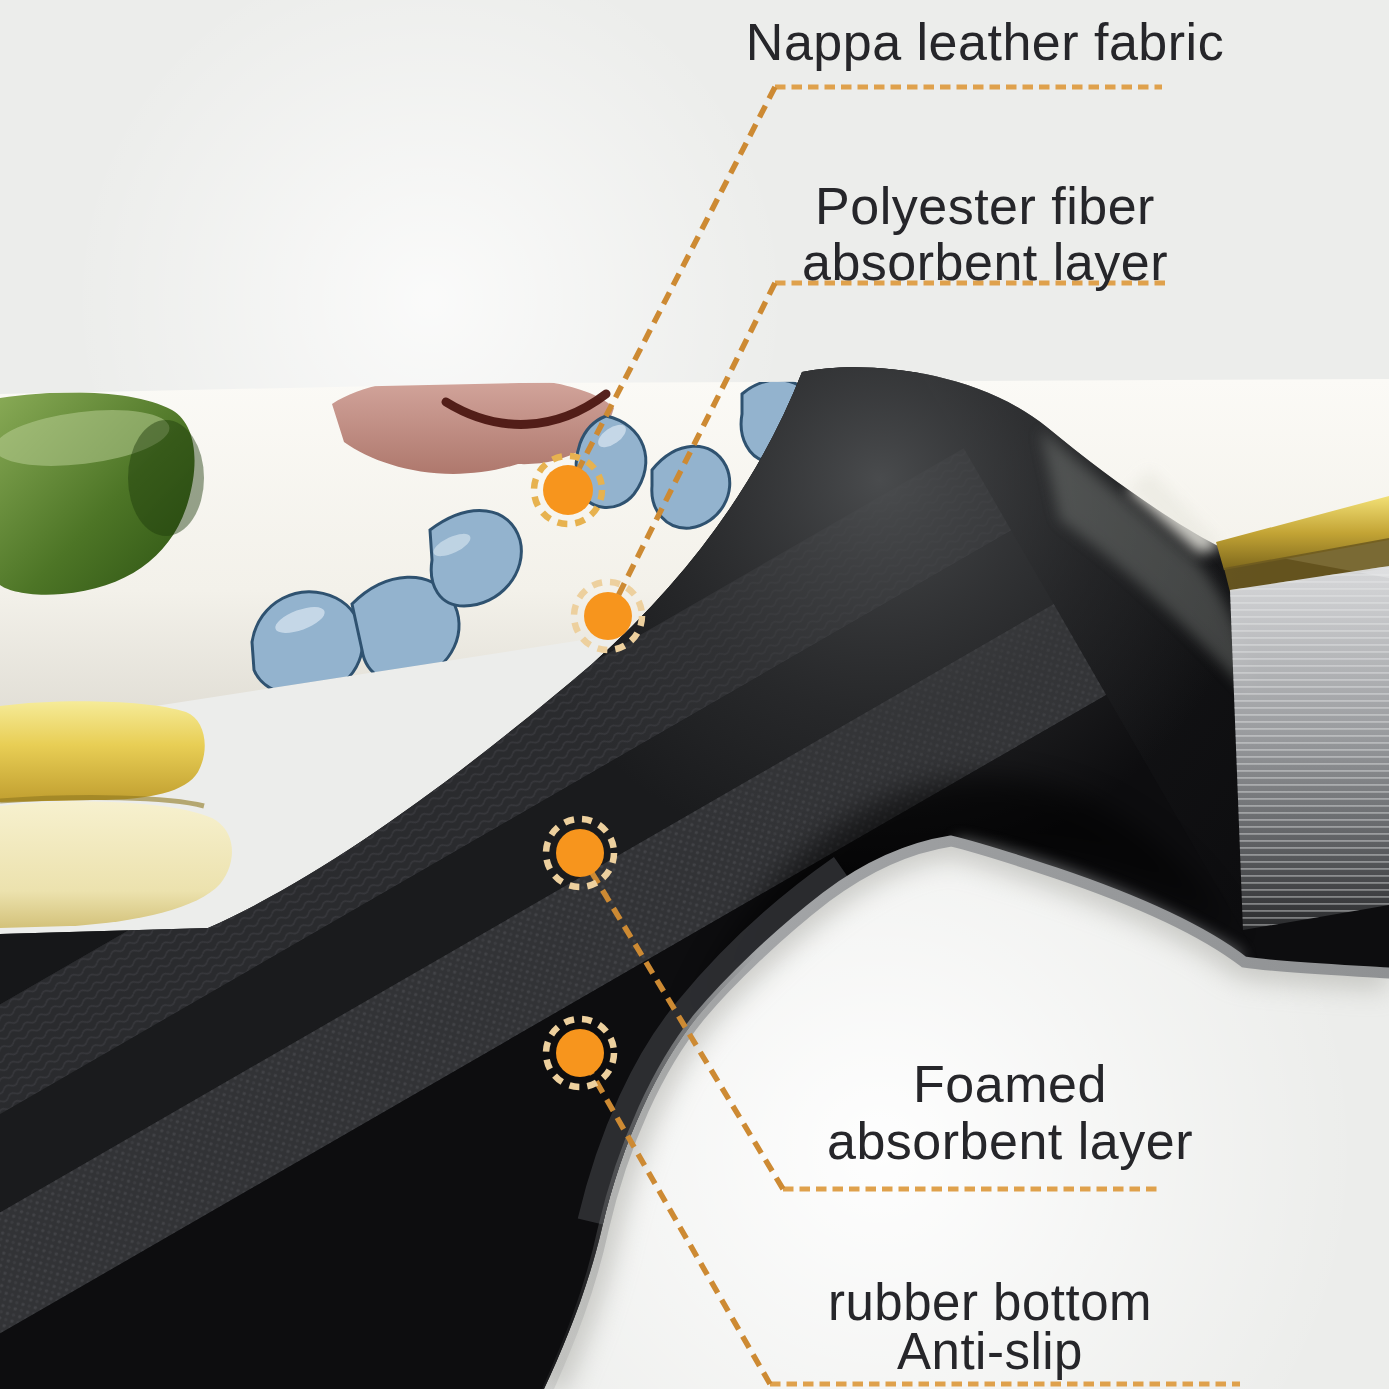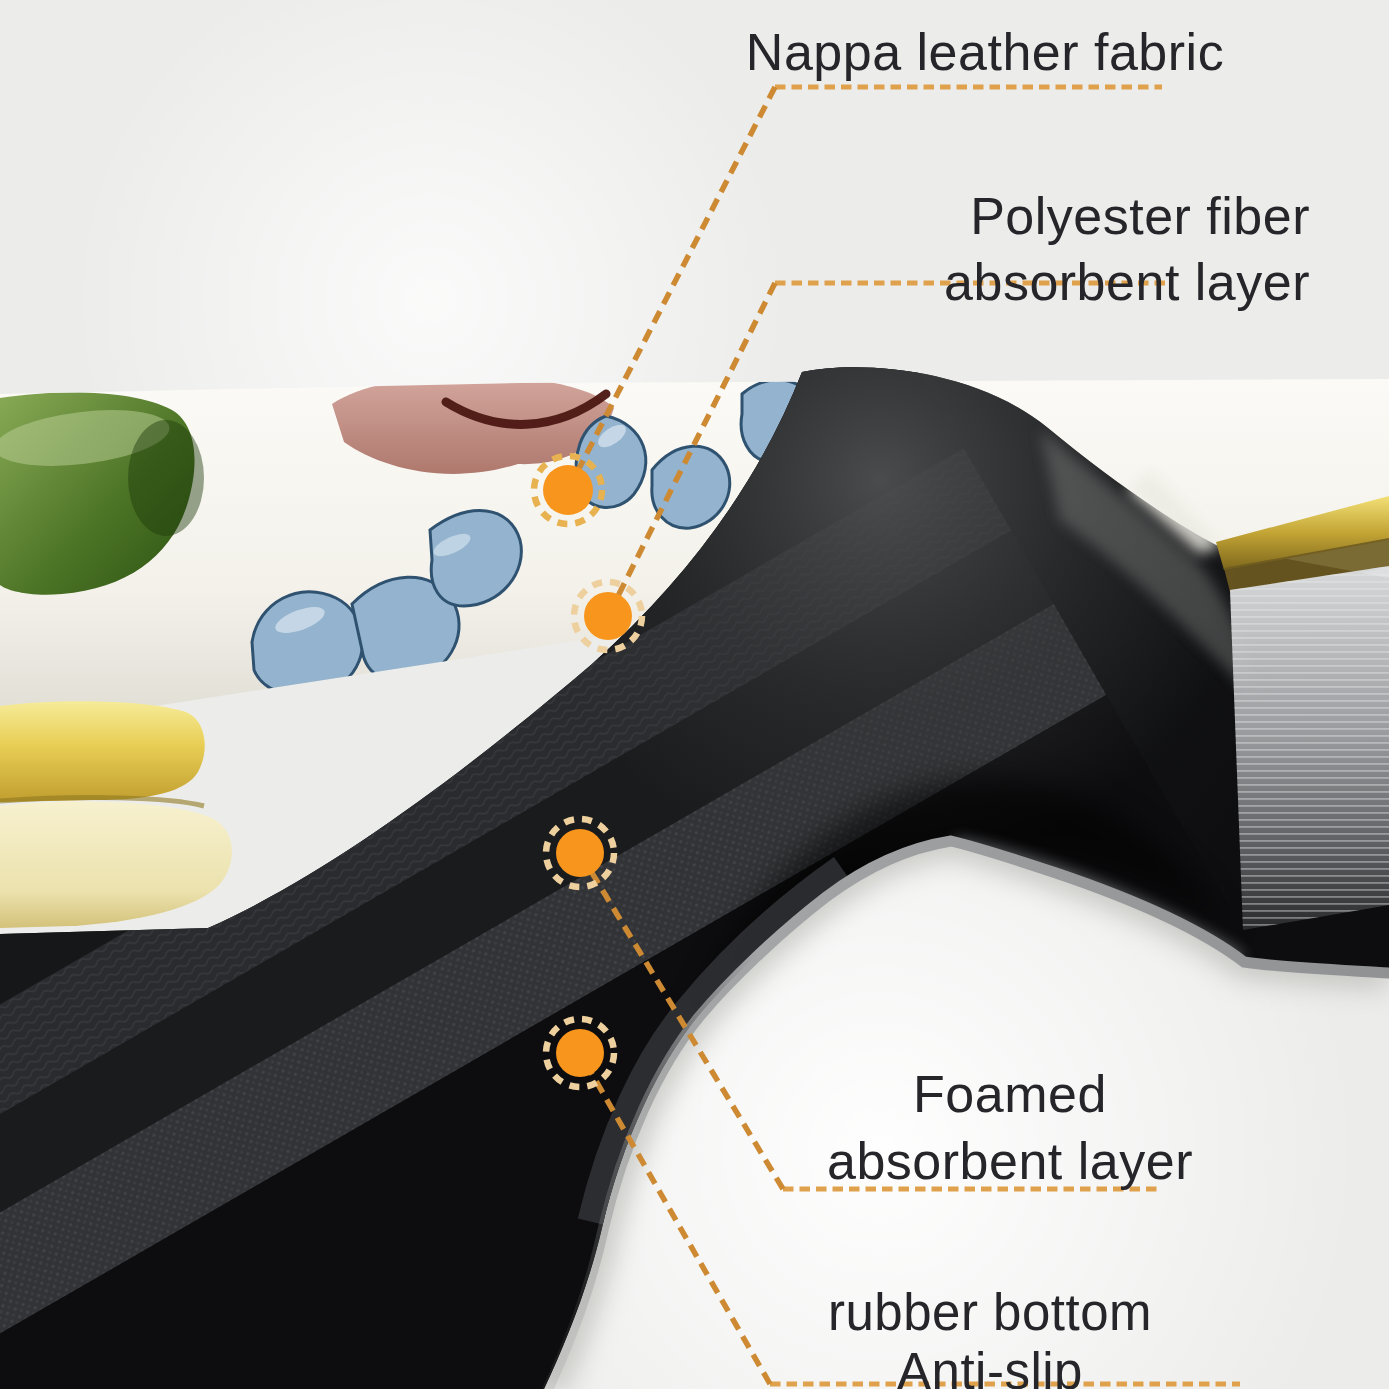--- a/index.html
+++ b/index.html
@@ -8,23 +8,23 @@
     background:#ecedeb;
     font-family:"Liberation Sans", sans-serif;
   }
   .stage svg{position:absolute;left:0;top:0;width:1389px;height:1389px;display:block;}
   
   .label{
     position:absolute;text-align:center;color:#26262a;
     font-size:52px;line-height:56px;letter-spacing:.5px;
     font-weight:400;
   }
-  .label span{display:block;margin-top:10px;}
+  .label span{display:block;}
   .label.c1{left:660px;top:14px;width:650px;}
-  .label.c2{left:660px;top:178px;width:650px;text-align:right;}
+  .label.c2{left:660px;top:178px;width:650px;}
   .label.c3{left:685px;top:1056px;width:650px;line-height:57px;text-align:center;}
   .label.c4{left:665px;top:1278px;width:650px;font-size:51px;line-height:49px;}
   
   .lead-h{fill:none;stroke:#dfa14c;stroke-width:5;stroke-dasharray:10.5 6;}
   .lead-d{fill:none;stroke:#cd8a33;stroke-width:5.5;stroke-dasharray:13 8;}
   .marker .ring{fill:none;stroke:#edd09e;stroke-width:6.5;stroke-dasharray:10 8;}
   .marker.gold .ring{stroke:#e7b24f;}
   .marker .core{fill:#f7951d;}
 </style>
 </head>

